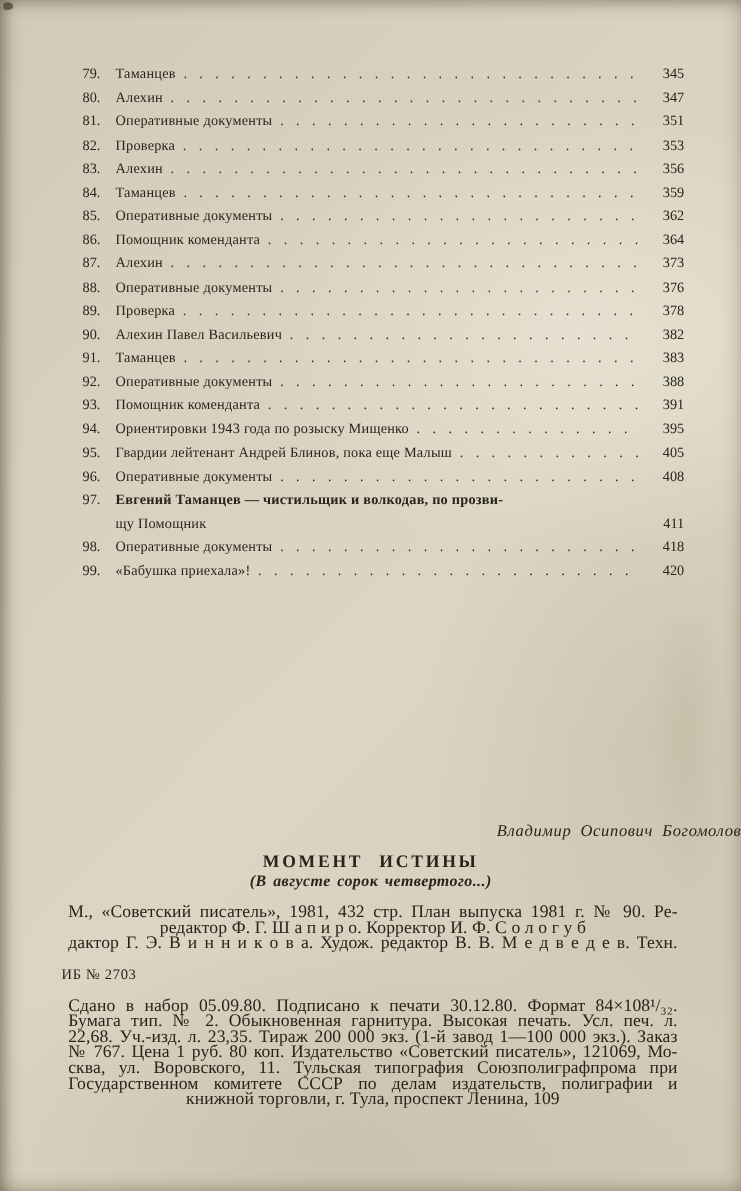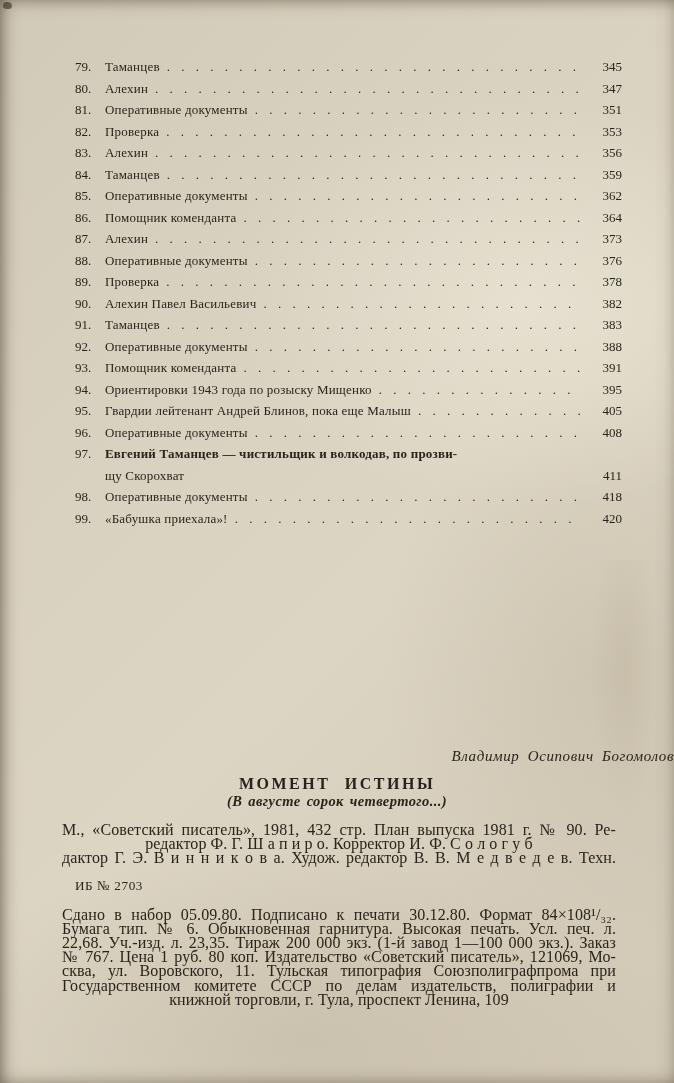--- a/index.html
+++ b/index.html
@@ -112,21 +112,21 @@
     text-align: justify;
     text-align-last: justify;
     letter-spacing: 0.1px;
   }
   .imprint-line.last {
     text-align: center;
     text-align-last: center;
   }
   .ib-line {
     margin-top: 12px;
-    padding-left: 75px;
+    padding-left: 56px;
     font-size: 13.2px;
     letter-spacing: 0.6px;
   }
   .imprint-2 {
     margin-top: 14px;
   }
 </style>
 </head>
 <body>
 
@@ -242,21 +242,21 @@
         <span class="toc-title">Оперативные документы</span>
         <span class="leader">. . . . . . . . . . . . . . . . . . . . . . . . . . . . . . . . . . . . . . . . . . . . . . . . . . . . . . . . . . . .</span>
         <span class="toc-page">408</span>
       </div>
       <div class="toc-row">
         <span class="toc-num">97.</span>
         <span class="toc-title grow">Евгений Таманцев — чистильщик и волкодав, по прозви-</span>
       </div>
       <div class="toc-row">
         <span class="toc-num"></span>
-        <span class="toc-title">щу Скорохват</span>
+        <span class="toc-title">щу Помощник</span>
         <span class="leader-space grow"></span>
         <span class="toc-page">411</span>
       </div>
       <div class="toc-row">
         <span class="toc-num">98.</span>
         <span class="toc-title">Оперативные документы</span>
         <span class="leader">. . . . . . . . . . . . . . . . . . . . . . . . . . . . . . . . . . . . . . . . . . . . . . . . . . . . . . . . . . . .</span>
         <span class="toc-page">418</span>
       </div>
       <div class="toc-row">
@@ -273,20 +273,20 @@
   <div class="book-title">МОМЕНТ ИСТИНЫ</div>
   <div class="subtitle">(В августе сорок четвертого...)</div>
   <div class="imprint imprint-1">
       <div class="imprint-line">М., «Советский писатель», 1981, 432 стр. План выпуска 1981 г. № 90. Ре-</div>
       <div class="imprint-line last">редактор Ф. Г. Ш а п и р о.  Корректор И. Ф. С о л о г у б</div>
       <div class="imprint-line">дактор Г. Э. В и н н и к о в а.  Худож. редактор В. В. М е д в е д е в.  Техн.</div>
     </div>
   <div class="ib-line">ИБ № 2703</div>
   <div class="imprint imprint-2">
       <div class="imprint-line">Сдано в набор 05.09.80.  Подписано к печати 30.12.80.  Формат 84×108¹/₃₂.</div>
-      <div class="imprint-line">Бумага тип. № 6. Обыкновенная гарнитура. Высокая печать. Усл. печ. л.</div>
+      <div class="imprint-line">Бумага тип. № 2. Обыкновенная гарнитура. Высокая печать. Усл. печ. л.</div>
       <div class="imprint-line">22,68. Уч.-изд. л. 23,35. Тираж 200 000 экз. (1-й завод 1—100 000 экз.). Заказ</div>
       <div class="imprint-line">№ 767. Цена 1 руб. 80 коп. Издательство «Советский писатель», 121069, Мо-</div>
       <div class="imprint-line">сква, ул. Воровского, 11. Тульская типография Союзполиграфпрома при</div>
       <div class="imprint-line">Государственном комитете СССР по делам издательств, полиграфии и</div>
       <div class="imprint-line last">книжной торговли, г. Тула, проспект Ленина, 109</div>
     </div>
 </div>
 
 </body></html>

